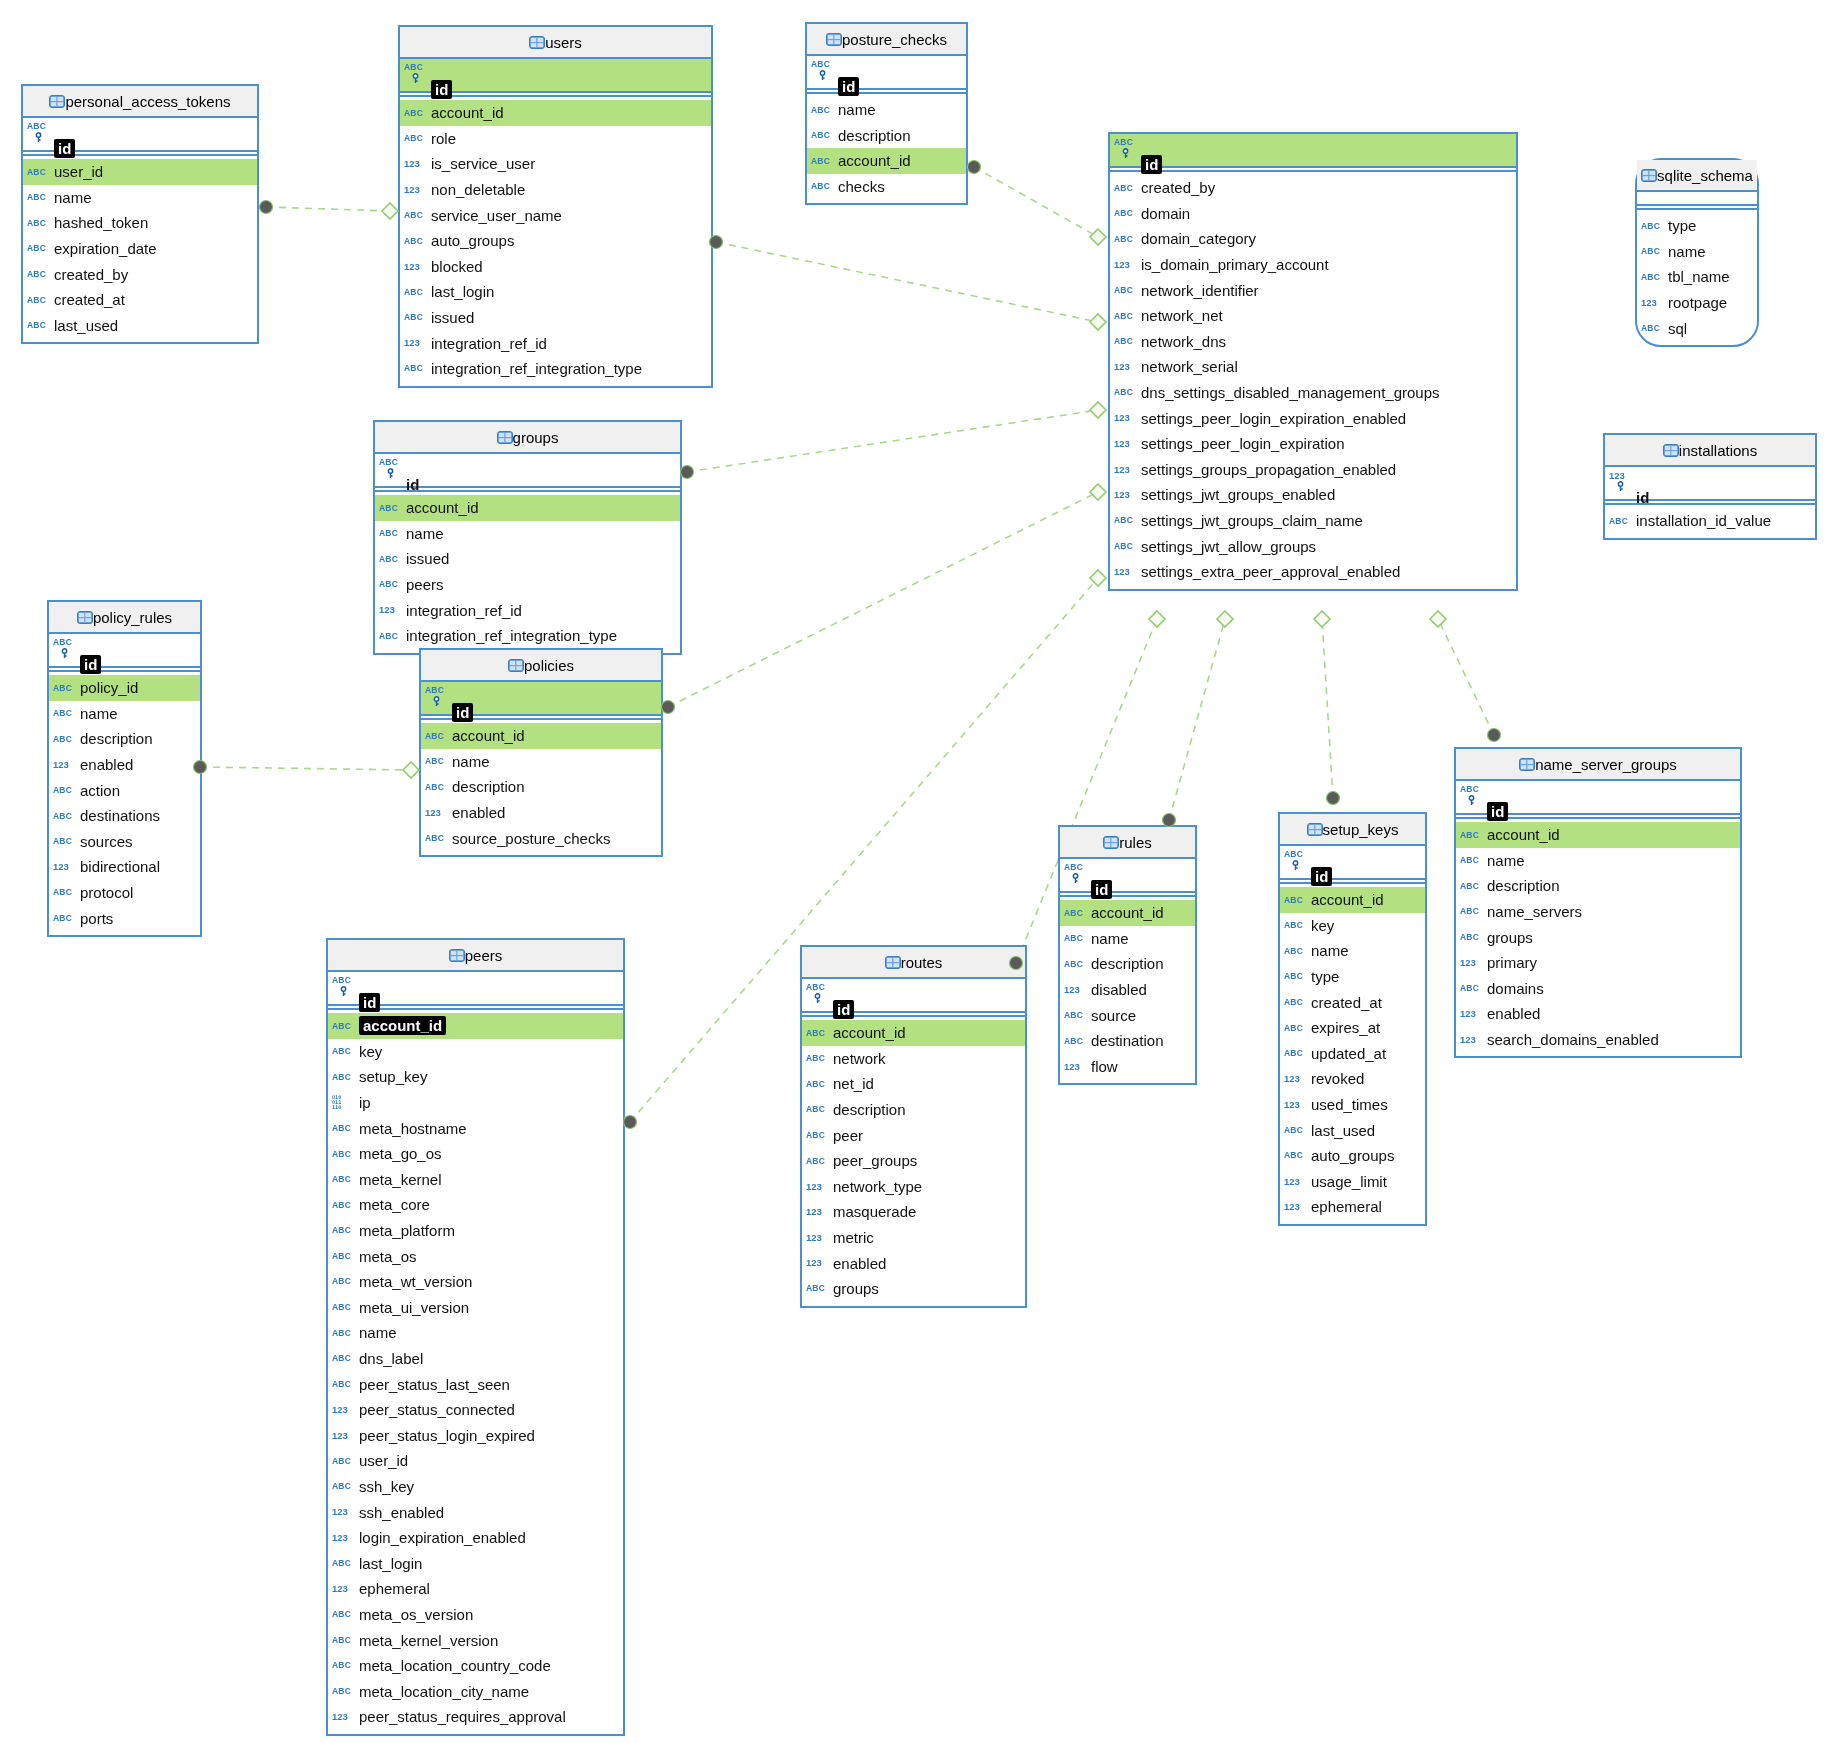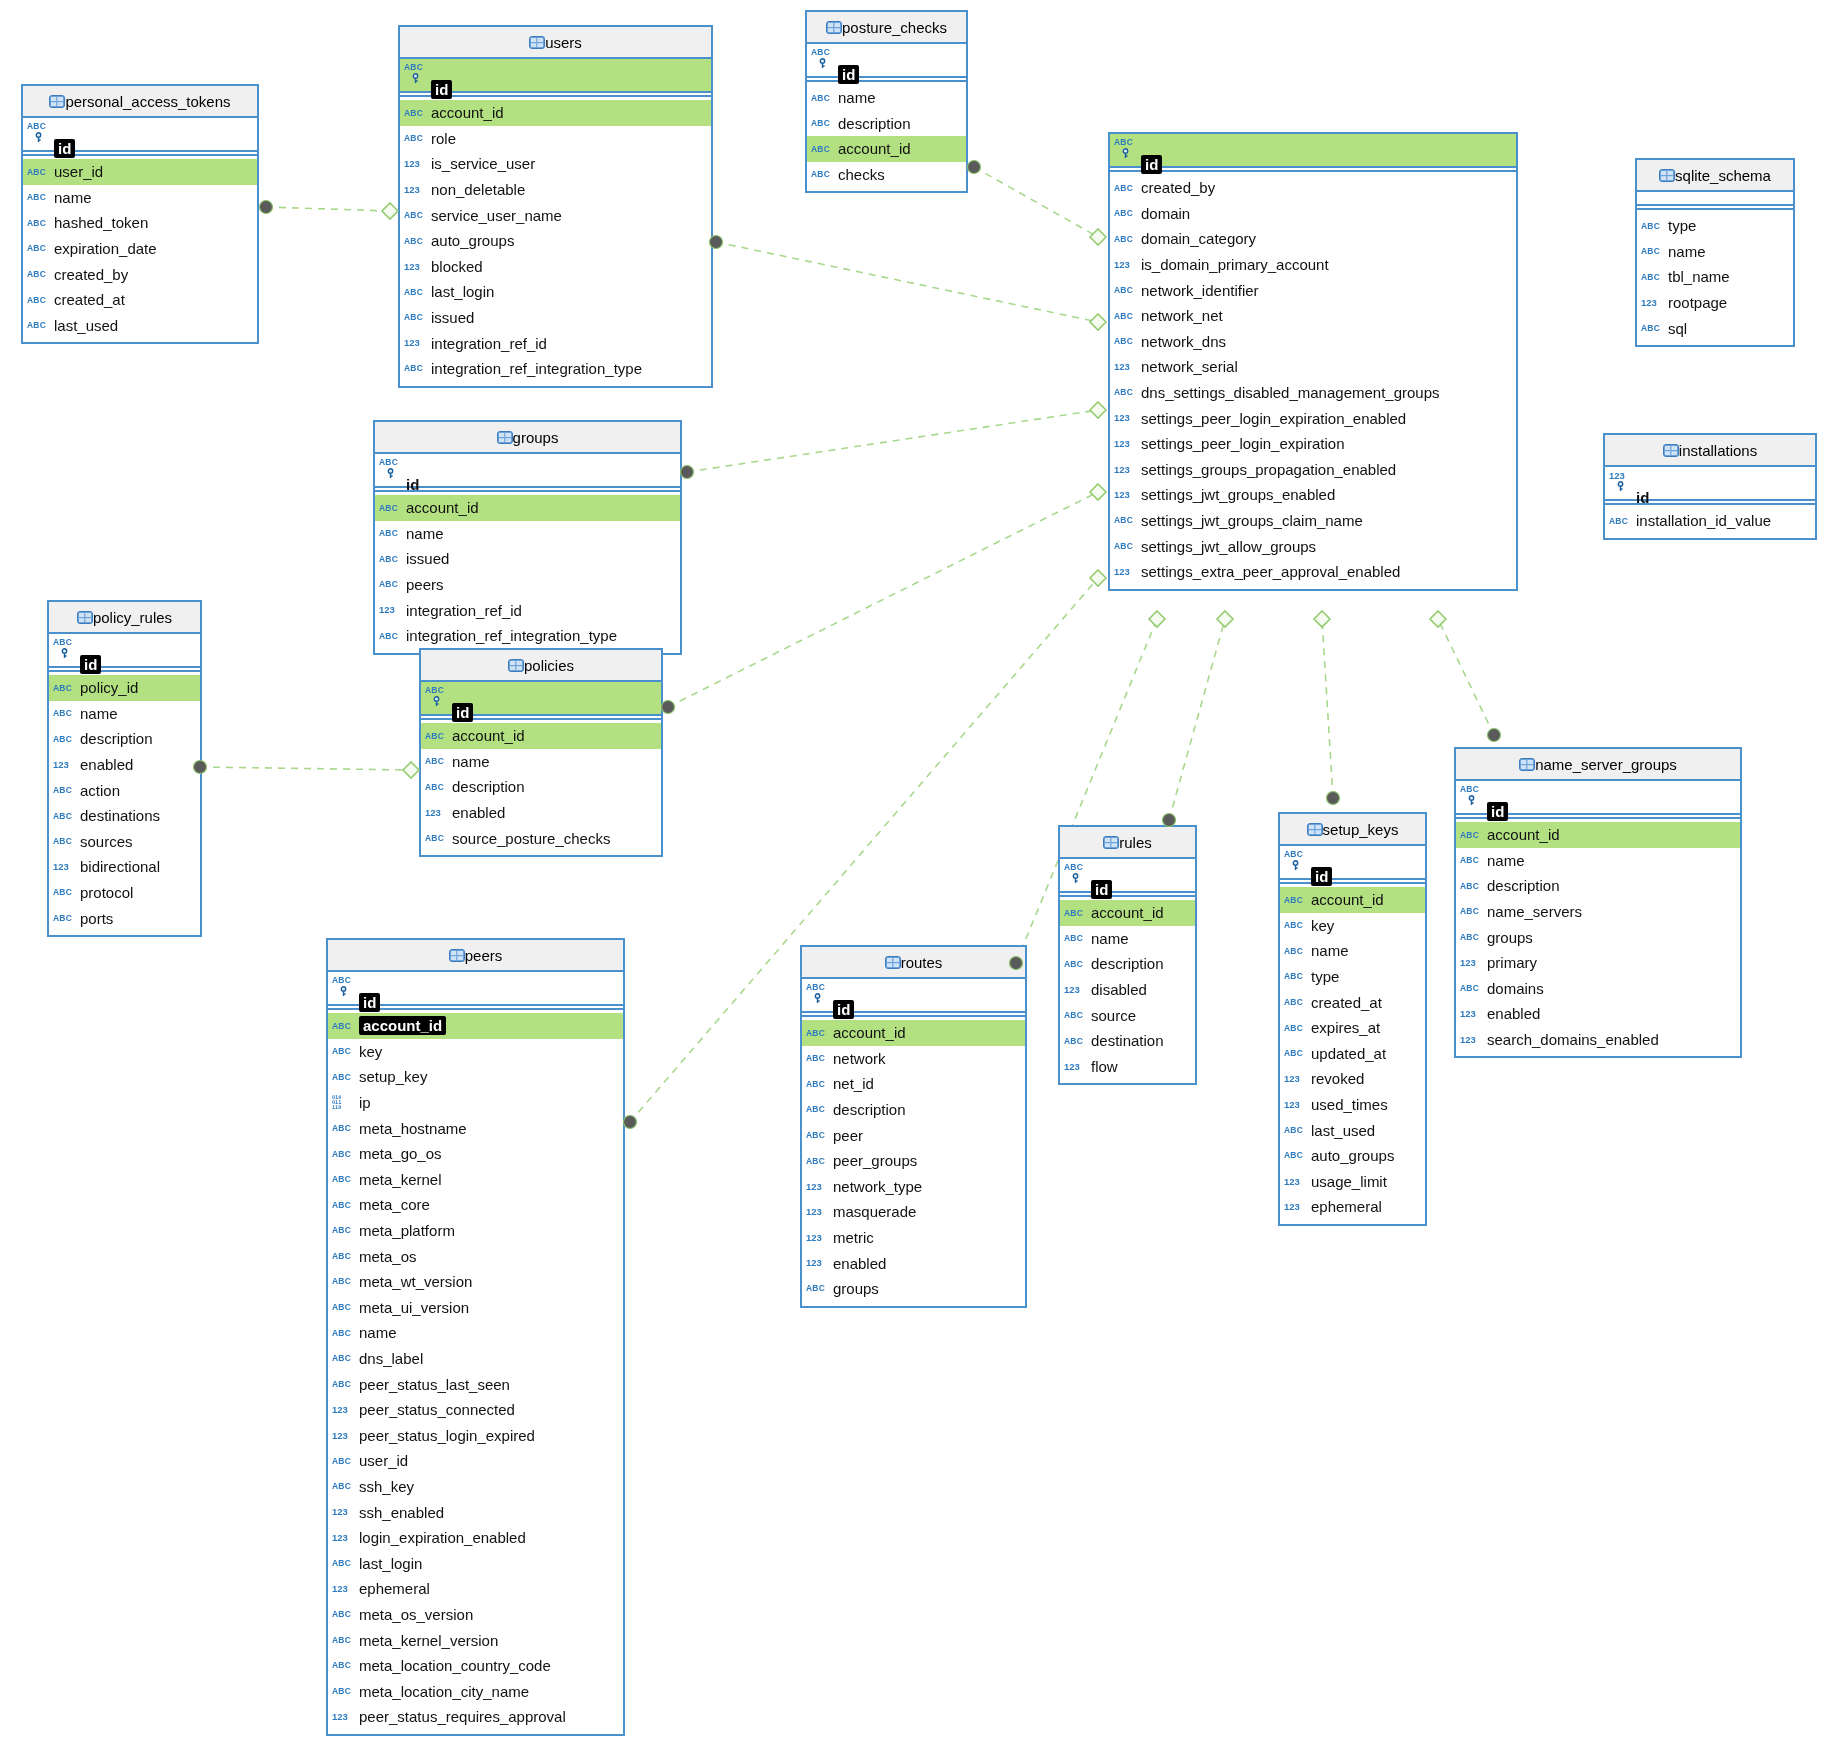--- a/index.html
+++ b/index.html
@@ -217,21 +217,21 @@
           <span class="flabel">integration_ref_id</span>
         </div>
         <div class="frow">
           <span class="icon">
             <span class="abc">ABC</span>
           </span>
           <span class="flabel">integration_ref_integration_type</span>
         </div>
       </div>
     </div>
-    <div class="tbl" style="left: 805px; top: 10px; width: 163px;">
+    <div class="tbl" style="left: 805px; top: 22px; width: 163px;">
       <div class="tbl-header">
         <span class="tbl-icon">
           <svg width="16" height="13" viewBox="0 0 16 13">
             <rect x="0.5" y="0.5" width="15" height="12" rx="2.5" fill="#6ea3da" stroke="#3c7dbd"></rect>
             <rect x="2" y="2" width="5.2" height="4" fill="#cfe2f6"></rect>
             <rect x="8.4" y="2" width="5.6" height="4" fill="#cfe2f6"></rect>
             <rect x="2" y="7.2" width="5.2" height="3.8" fill="#cfe2f6"></rect>
             <rect x="8.4" y="7.2" width="5.6" height="3.8" fill="#cfe2f6"></rect>
           </svg>
         </span>
@@ -381,21 +381,21 @@
           <span class="flabel">settings_jwt_allow_groups</span>
         </div>
         <div class="frow">
           <span class="icon">
             <span class="i123">123</span>
           </span>
           <span class="flabel">settings_extra_peer_approval_enabled</span>
         </div>
       </div>
     </div>
-    <div class="tbl" style="left: 1635px; top: 158px; width: 160px;">
+    <div class="tbl" style="left: 1635px; top: 158px; width: 124px; border-radius: 26px;">
       <div class="tbl-header">
         <span class="tbl-icon">
           <svg width="16" height="13" viewBox="0 0 16 13">
             <rect x="0.5" y="0.5" width="15" height="12" rx="2.5" fill="#6ea3da" stroke="#3c7dbd"></rect>
             <rect x="2" y="2" width="5.2" height="4" fill="#cfe2f6"></rect>
             <rect x="8.4" y="2" width="5.6" height="4" fill="#cfe2f6"></rect>
             <rect x="2" y="7.2" width="5.2" height="3.8" fill="#cfe2f6"></rect>
             <rect x="8.4" y="7.2" width="5.6" height="3.8" fill="#cfe2f6"></rect>
           </svg>
         </span>

